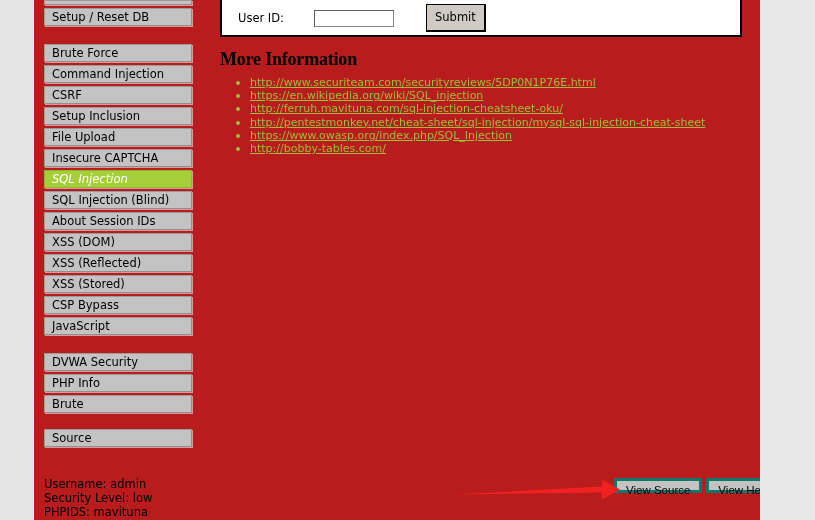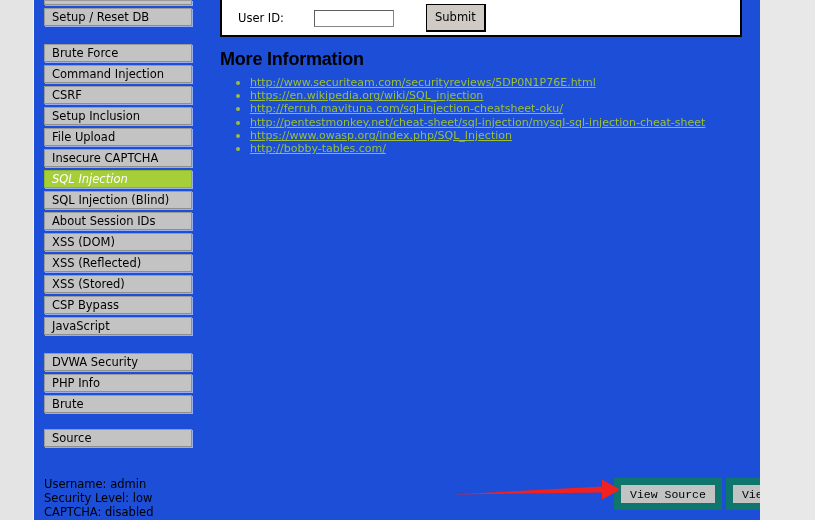--- a/index.html
+++ b/index.html
@@ -16,21 +16,21 @@
     color: #000;
     position: relative;
   }
 
   
   #page {
     position: absolute;
     left: 0; top: 0;
     width: 760px;
     height: 520px;
-    background: #1d4ed8;
+    background: #b91c1c;
     box-sizing: border-box;
   }
   #page-edge {
     position: absolute;
     left: 760px; top: 0;
     width: 55px; height: 520px;
     background: #e8e8e8;
   }
   #left-margin {
     position: absolute;
@@ -151,21 +151,21 @@
     font-size: 11.5px;
     color: #000;
     cursor: pointer;
     line-height: 15px;
   }
 
   #more-info-title {
     margin: 12px 0 0 0;
     font-size: 18px;
     font-weight: bold;
-    font-family: Liberation Sans, sans-serif;
+    font-family: Liberation Serif, serif;
     letter-spacing: -0.2px;
   }
   #links-list {
     margin: 6px 0 0 0;
     padding-left: 30px;
     list-style: disc;
   }
   #links-list li {
     margin: 0;
     padding: 0;
@@ -182,25 +182,25 @@
 
   
   #bottom-buttons {
     position: absolute;
     left: 614px;
     top: 478px;
     display: flex;
   }
   .view-btn {
     box-sizing: border-box;
-    height: 32px;
+    height: 15px;
     padding: 0 9px;
     background: #c3c3c3;
-    border: 7px solid #0f766e;
-    font-family: Liberation Mono, monospace;
+    border: 3px solid #0f766e;
+    font-family: Liberation Sans, sans-serif;
     font-size: 11.5px;
     line-height: 19px;
     color: #000;
     cursor: pointer;
     white-space: nowrap;
   }
   #view-source-button { margin-right: 4px; }
 
   
   #annotation-arrow {
@@ -242,21 +242,21 @@
       <div class="nav-btn">DVWA Security</div>
       <div class="nav-btn">PHP Info</div>
       <div class="nav-btn">Brute</div>
       <div class="nav-gap-sm"></div>
       <div class="nav-btn">Source</div>
     </nav>
 
   <div id="user-info">
     <div>Username: admin</div>
     <div>Security Level: low</div>
-    <div>CAPTCHA: disabled</div>
+    <div>PHPIDS: mavituna</div>
   </div>
 
   <main id="main">
 
     <div id="form-box">
       <div id="form-row">
         <span id="userid-label">User ID:</span>
         <input id="userid-input" type="text" placeholder="" style="">
         <button id="submit-button">Submit</button>
       </div>

